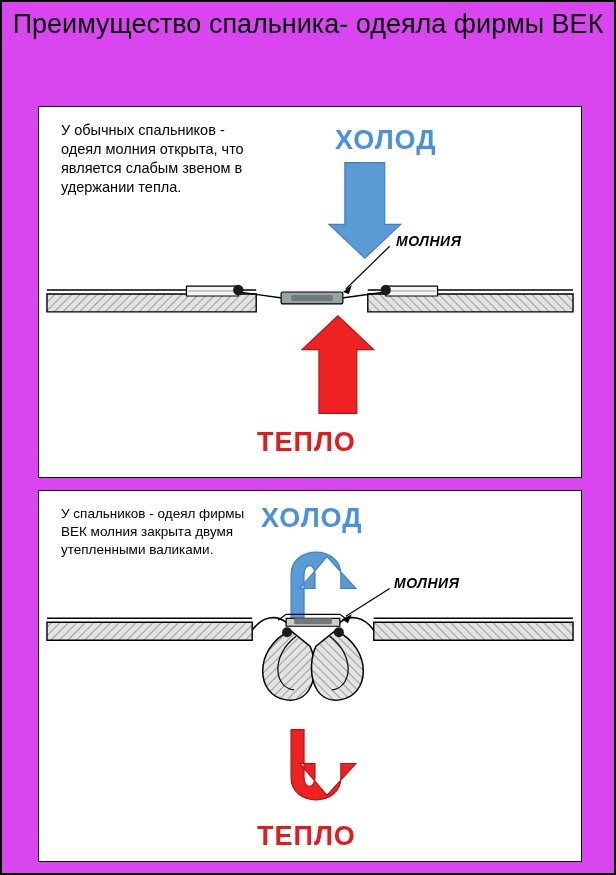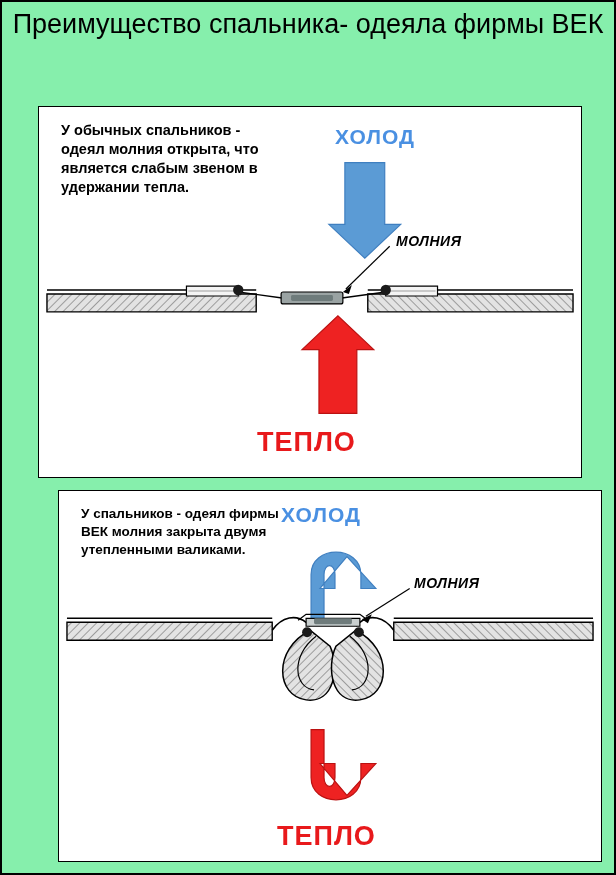--- a/index.html
+++ b/index.html
@@ -12,21 +12,21 @@
     background: #ffffff;
     font-family: "Liberation Sans", sans-serif;
     overflow: hidden;
   }
   .page {
     position: relative;
     width: 616px;
     height: 875px;
     box-sizing: border-box;
     border: 2px solid #000000;
-    background: #86efac;
+    background: #d946ef;
   }
   .title {
     text-align: center;
     font-size: 27px;
     line-height: 32px;
     color: #000000;
     padding: 6px 10px 0 10px;
     font-weight: normal;
     letter-spacing: 0px;
   }
@@ -38,50 +38,48 @@
     background: #ffffff;
     box-sizing: border-box;
   }
   #panel-top {
     top: 104px;
     height: 372px;
   }
   #panel-bottom {
     top: 488px;
     height: 372px;
-    margin-left: 20px;
   }
   .caption {
     position: absolute;
     font-size: 14.5px;
     line-height: 19px;
     color: #000000;
     white-space: pre-line;
-    font-weight: bold;
   }
   #caption-top {
     left: 22px;
     top: 14px;
     width: 200px;
   }
   #caption-bottom {
     left: 22px;
     top: 14px;
     width: 200px;
     font-size: 13.5px;
     line-height: 18px;
   }
   .word {
     position: absolute;
     font-weight: bold;
     letter-spacing: 1px;
   }
   .cold {
     color: #4a90e2;
-    font-size: 21px;
+    font-size: 27px;
   }
   .heat {
     color: #e8191b;
     font-size: 27px;
     text-align: center;
   }
   .lbl-zip {
     position: absolute;
     font-size: 14px;
     font-weight: bold;

